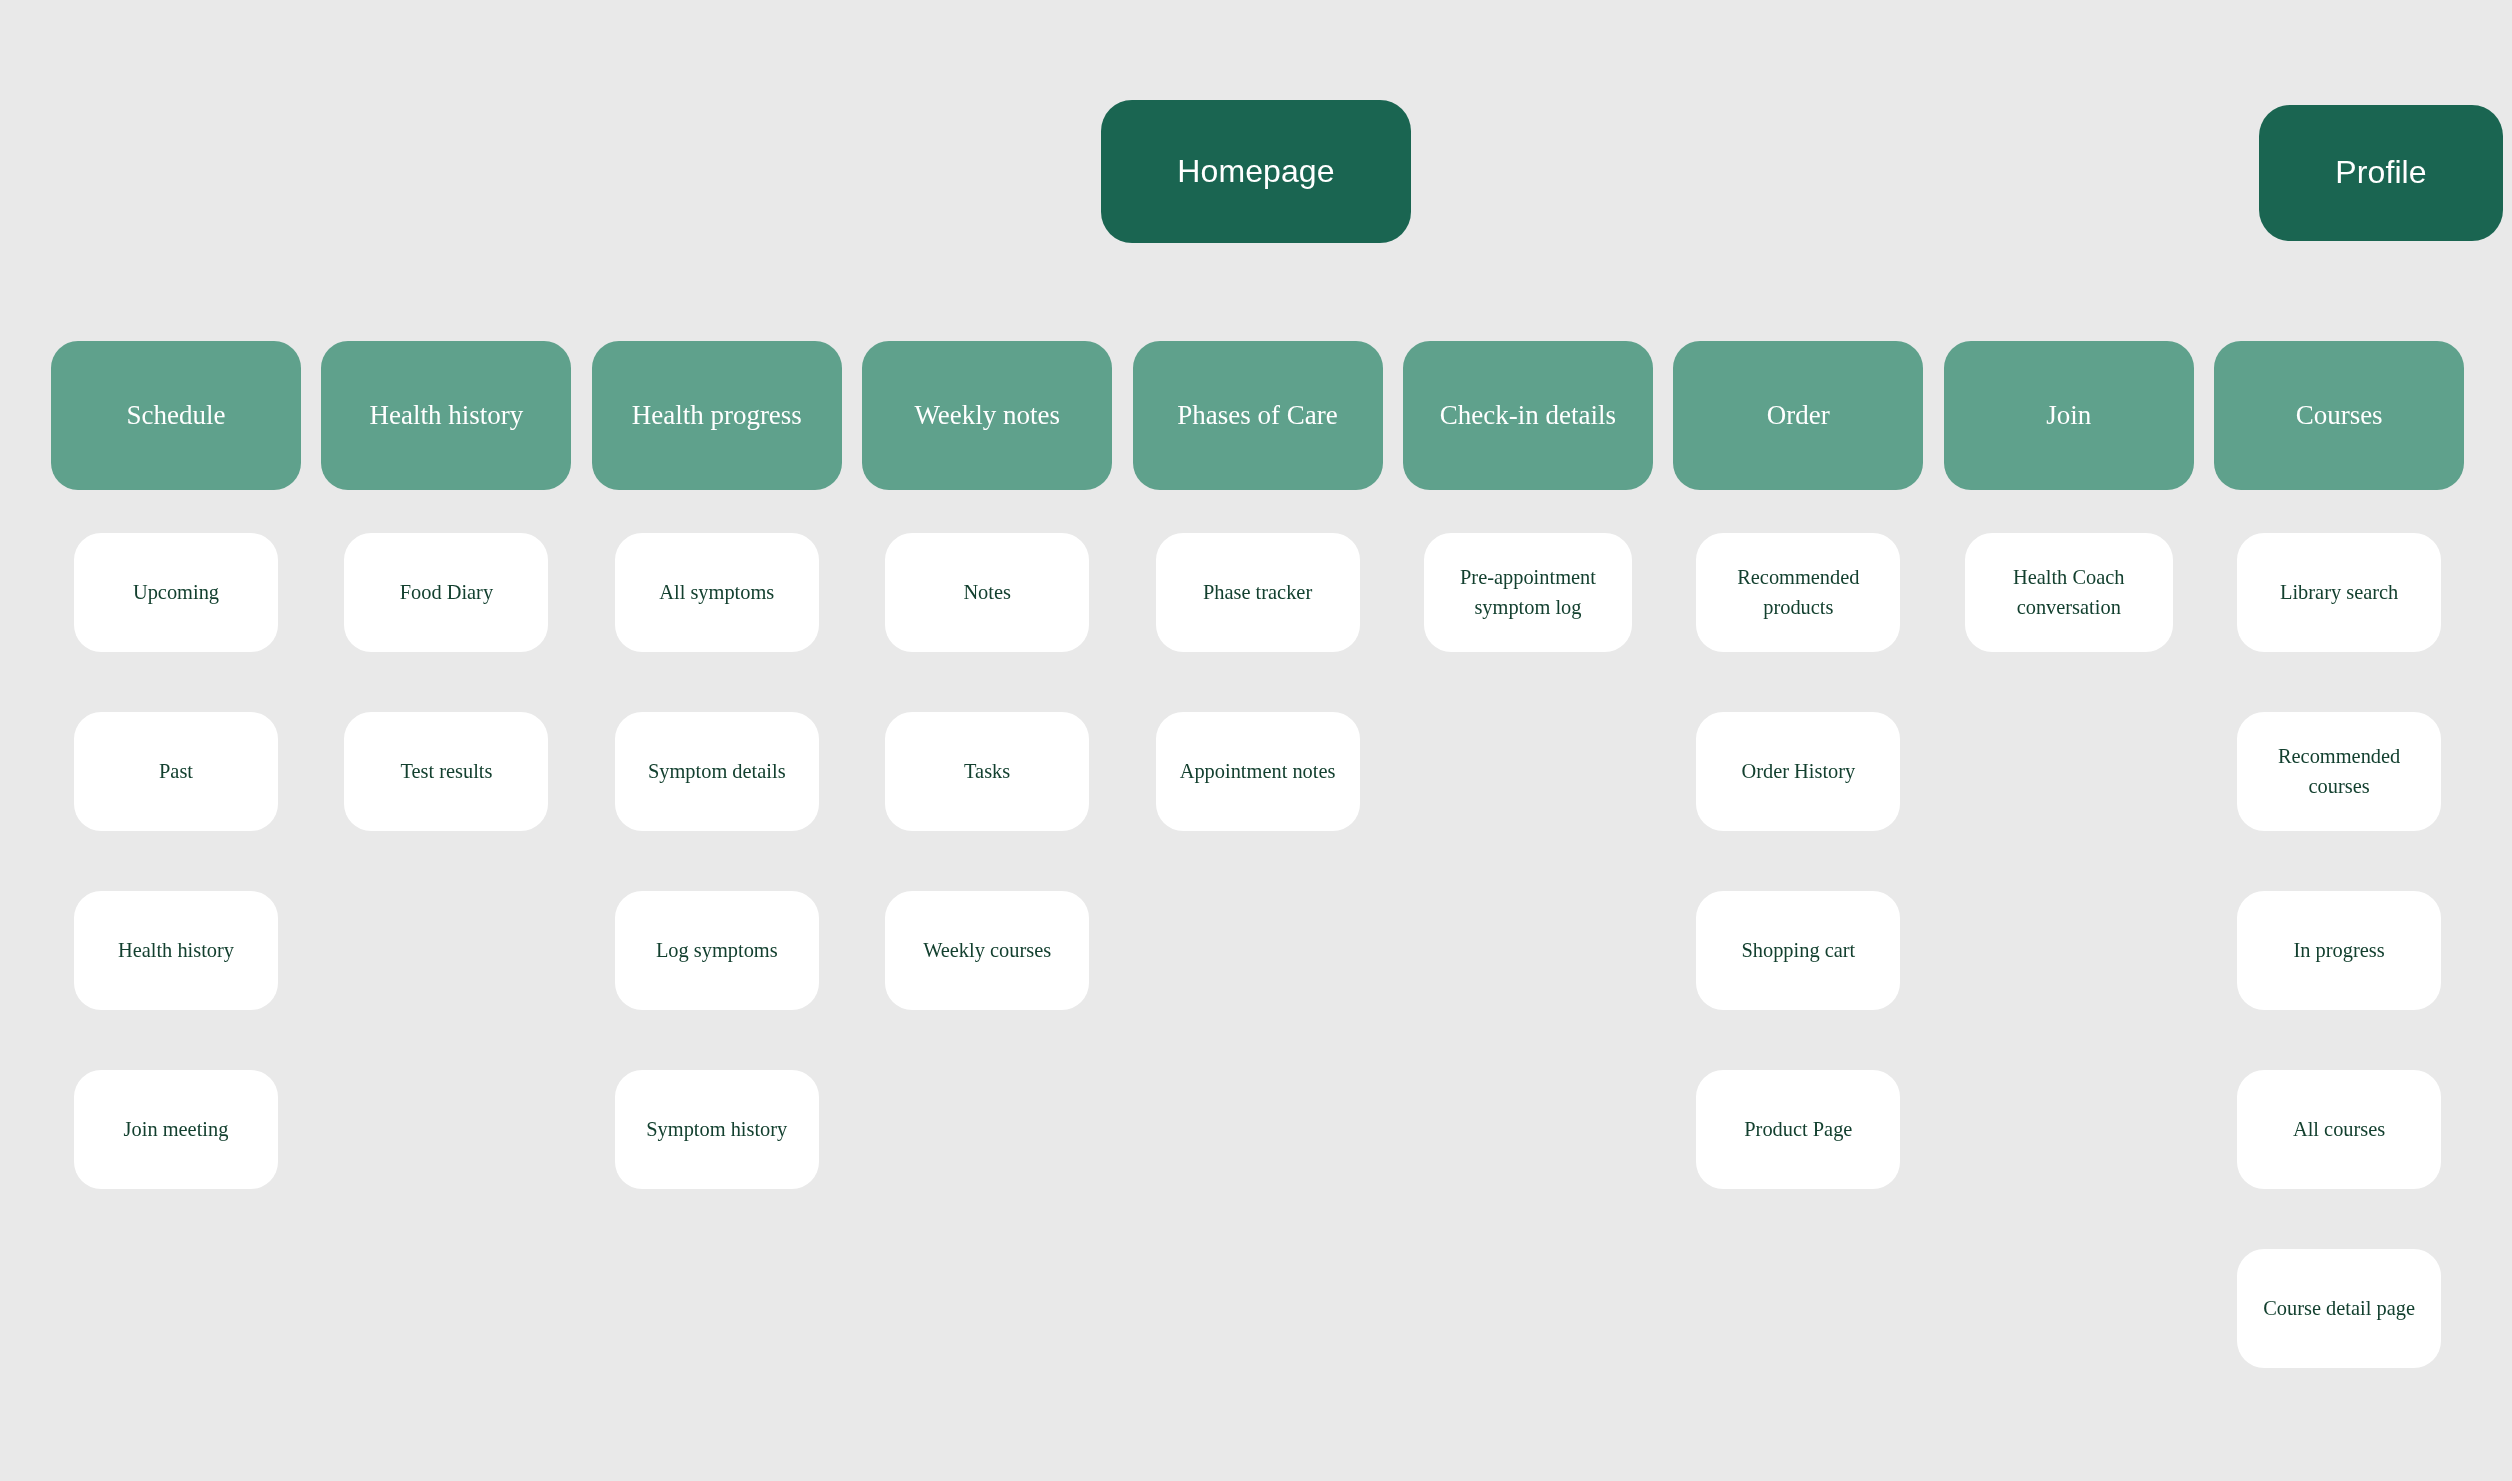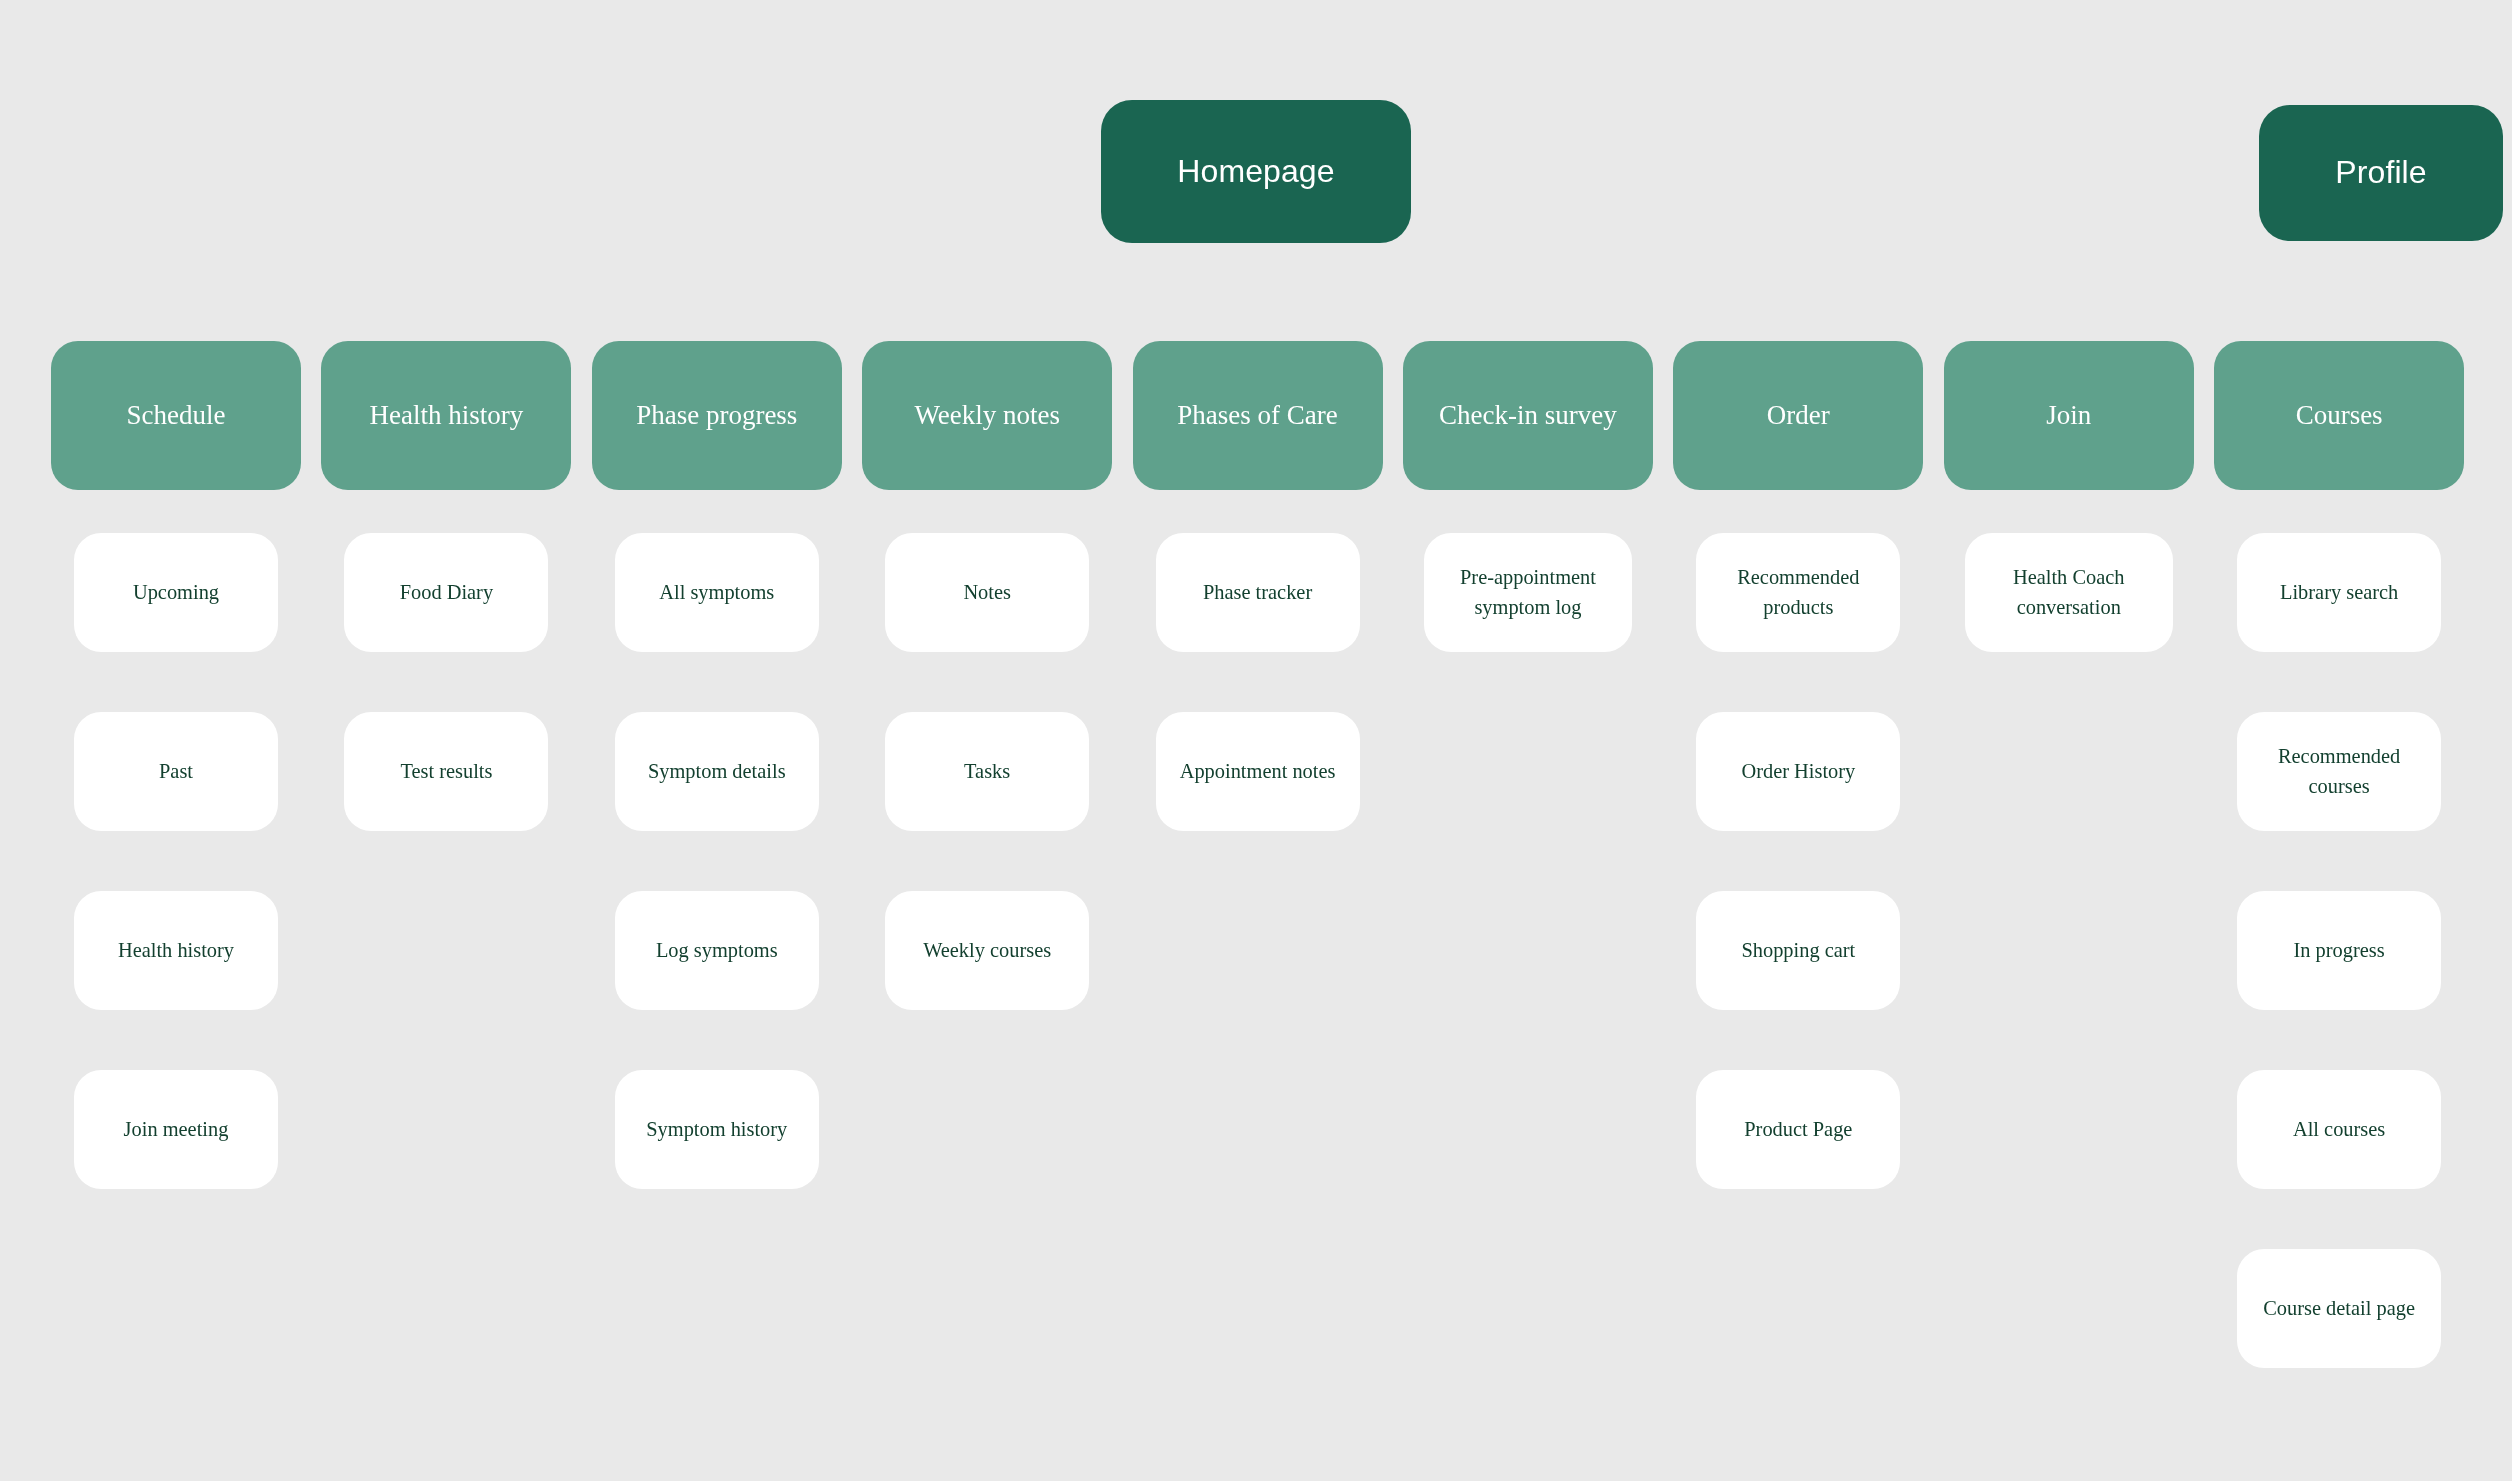--- a/index.html
+++ b/index.html
@@ -136,21 +136,21 @@
         </div>
       </div>
       <div class="column">
         <div class="cat-header">Health history</div>
         <div class="cards">
           <div class="card">Food Diary</div>
           <div class="card">Test results</div>
         </div>
       </div>
       <div class="column">
-        <div class="cat-header">Phase progress</div>
+        <div class="cat-header">Health progress</div>
         <div class="cards">
           <div class="card">All symptoms</div>
           <div class="card">Symptom details</div>
           <div class="card">Log symptoms</div>
           <div class="card">Symptom history</div>
         </div>
       </div>
       <div class="column">
         <div class="cat-header">Weekly notes</div>
         <div class="cards">
@@ -160,21 +160,21 @@
         </div>
       </div>
       <div class="column">
         <div class="cat-header">Phases of Care</div>
         <div class="cards">
           <div class="card">Phase tracker</div>
           <div class="card">Appointment notes</div>
         </div>
       </div>
       <div class="column">
-        <div class="cat-header">Check-in survey</div>
+        <div class="cat-header">Check-in details</div>
         <div class="cards">
           <div class="card wide">Pre-appointment symptom log</div>
         </div>
       </div>
       <div class="column">
         <div class="cat-header">Order</div>
         <div class="cards">
           <div class="card">Recommended products</div>
           <div class="card">Order History</div>
           <div class="card">Shopping cart</div>

